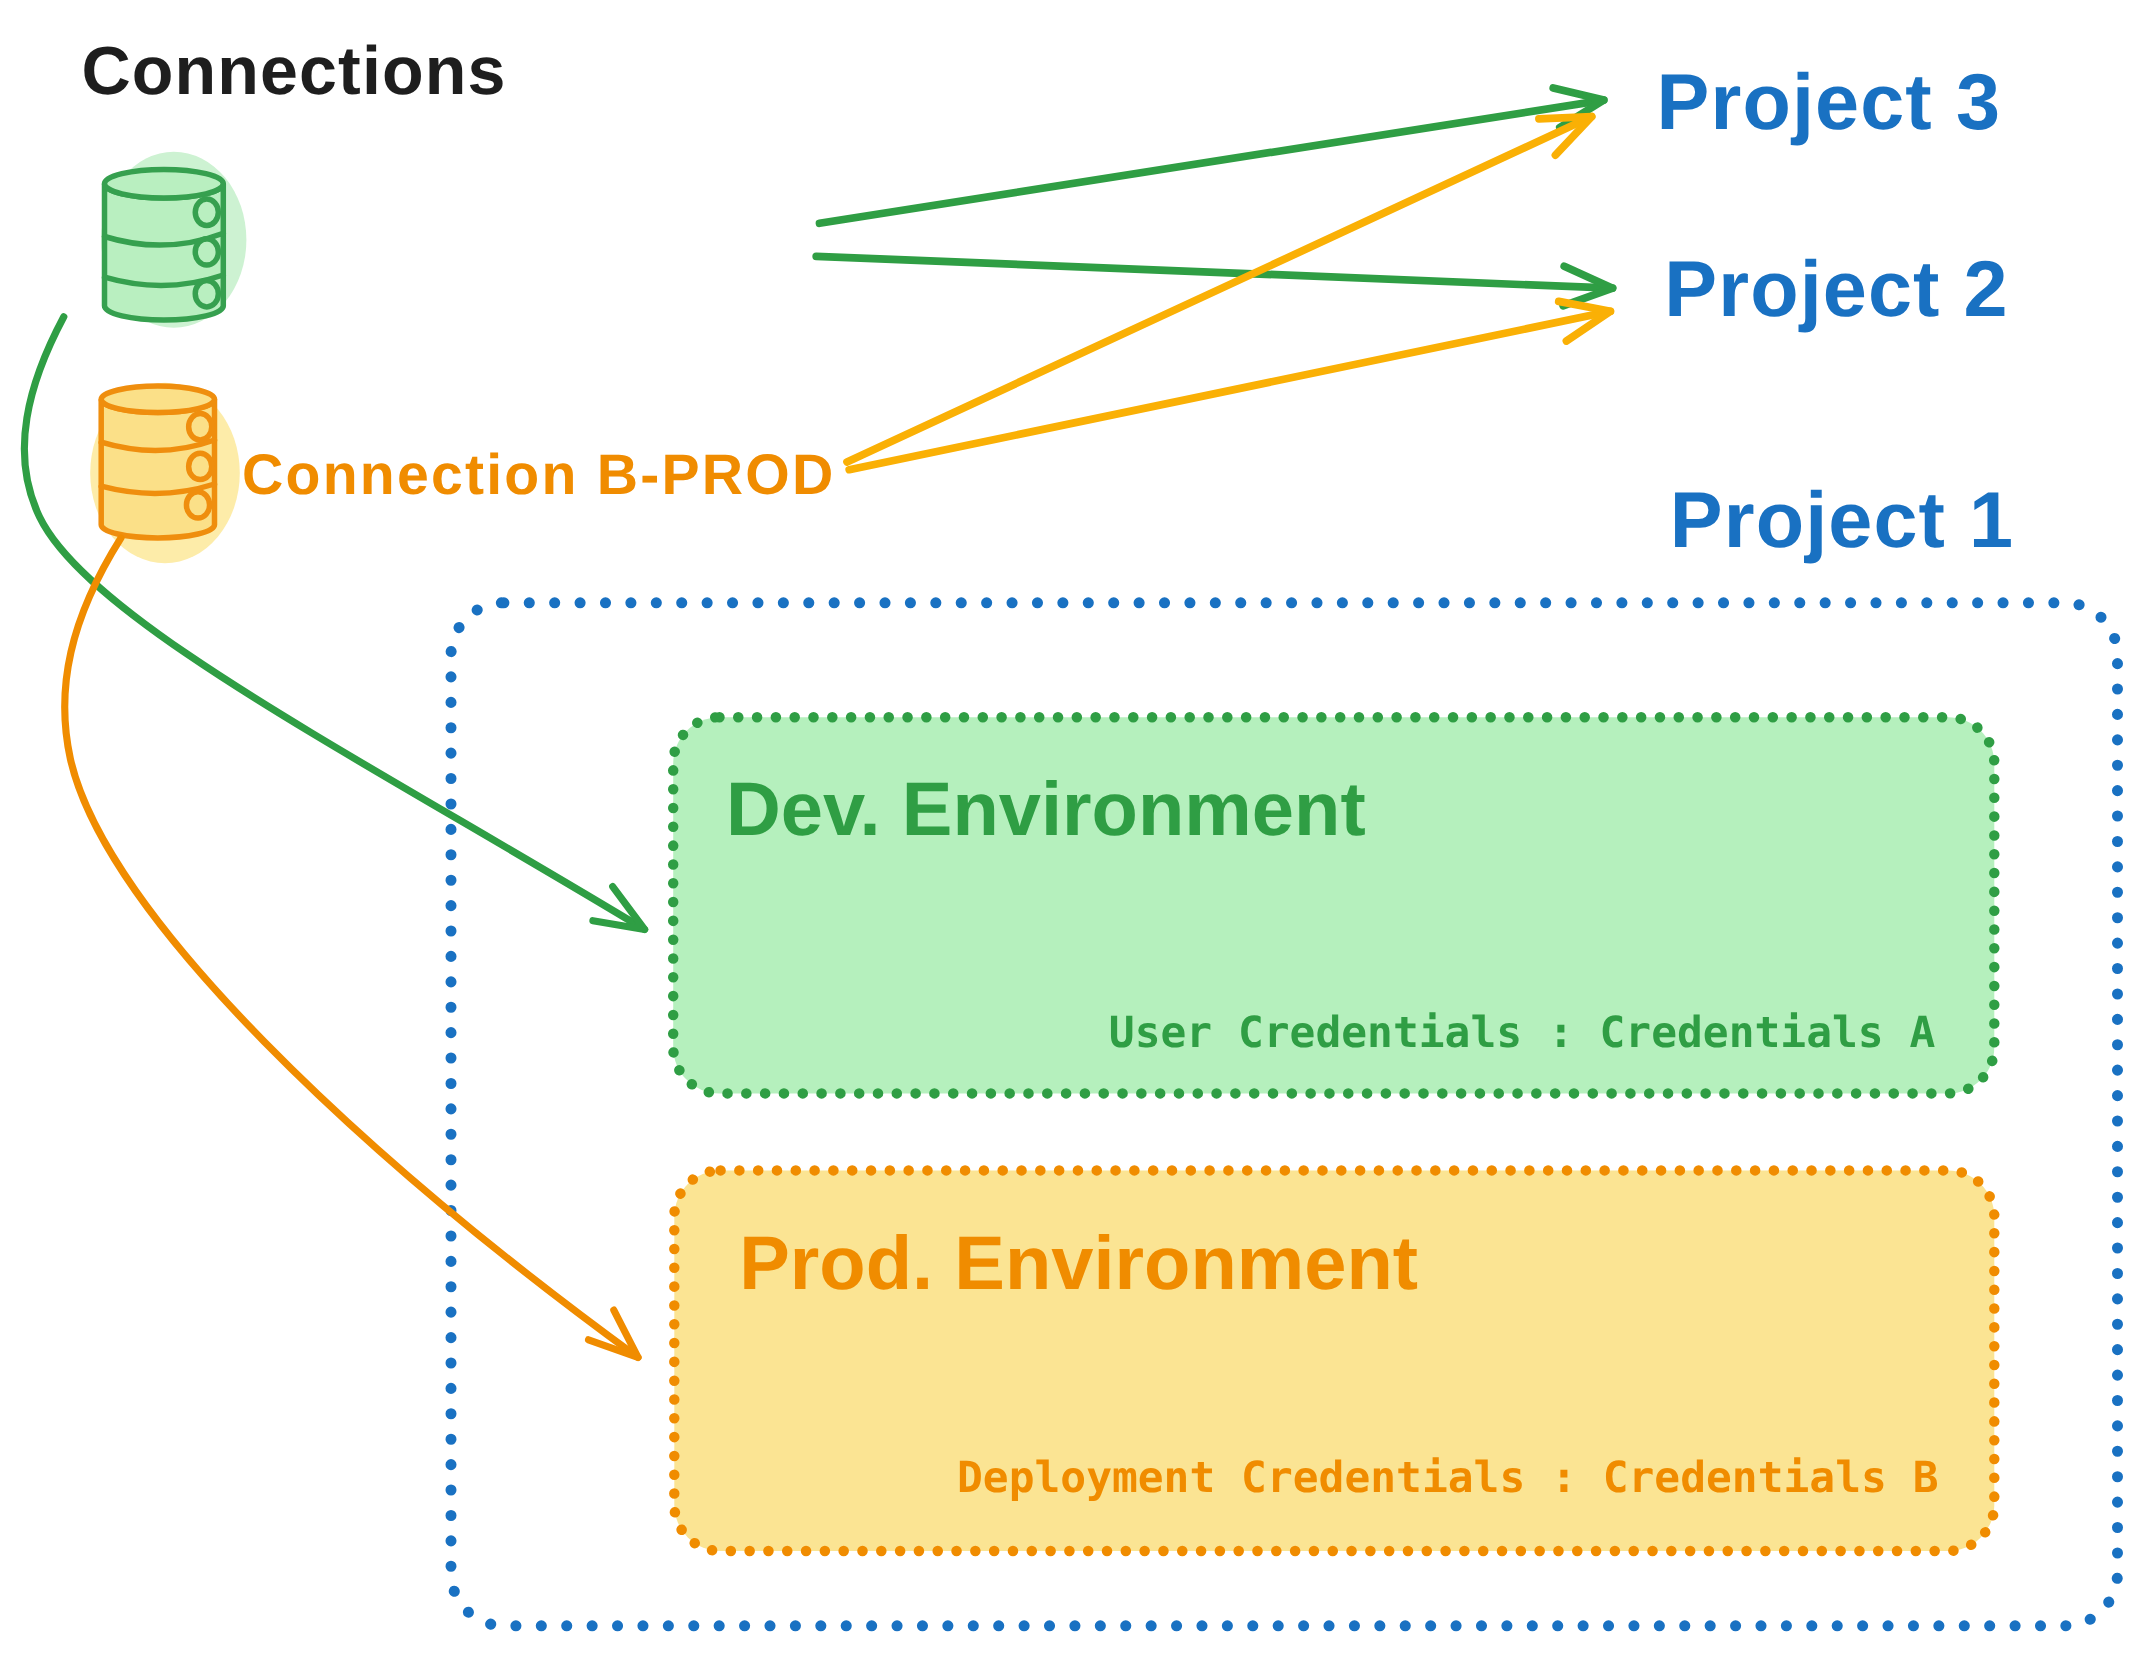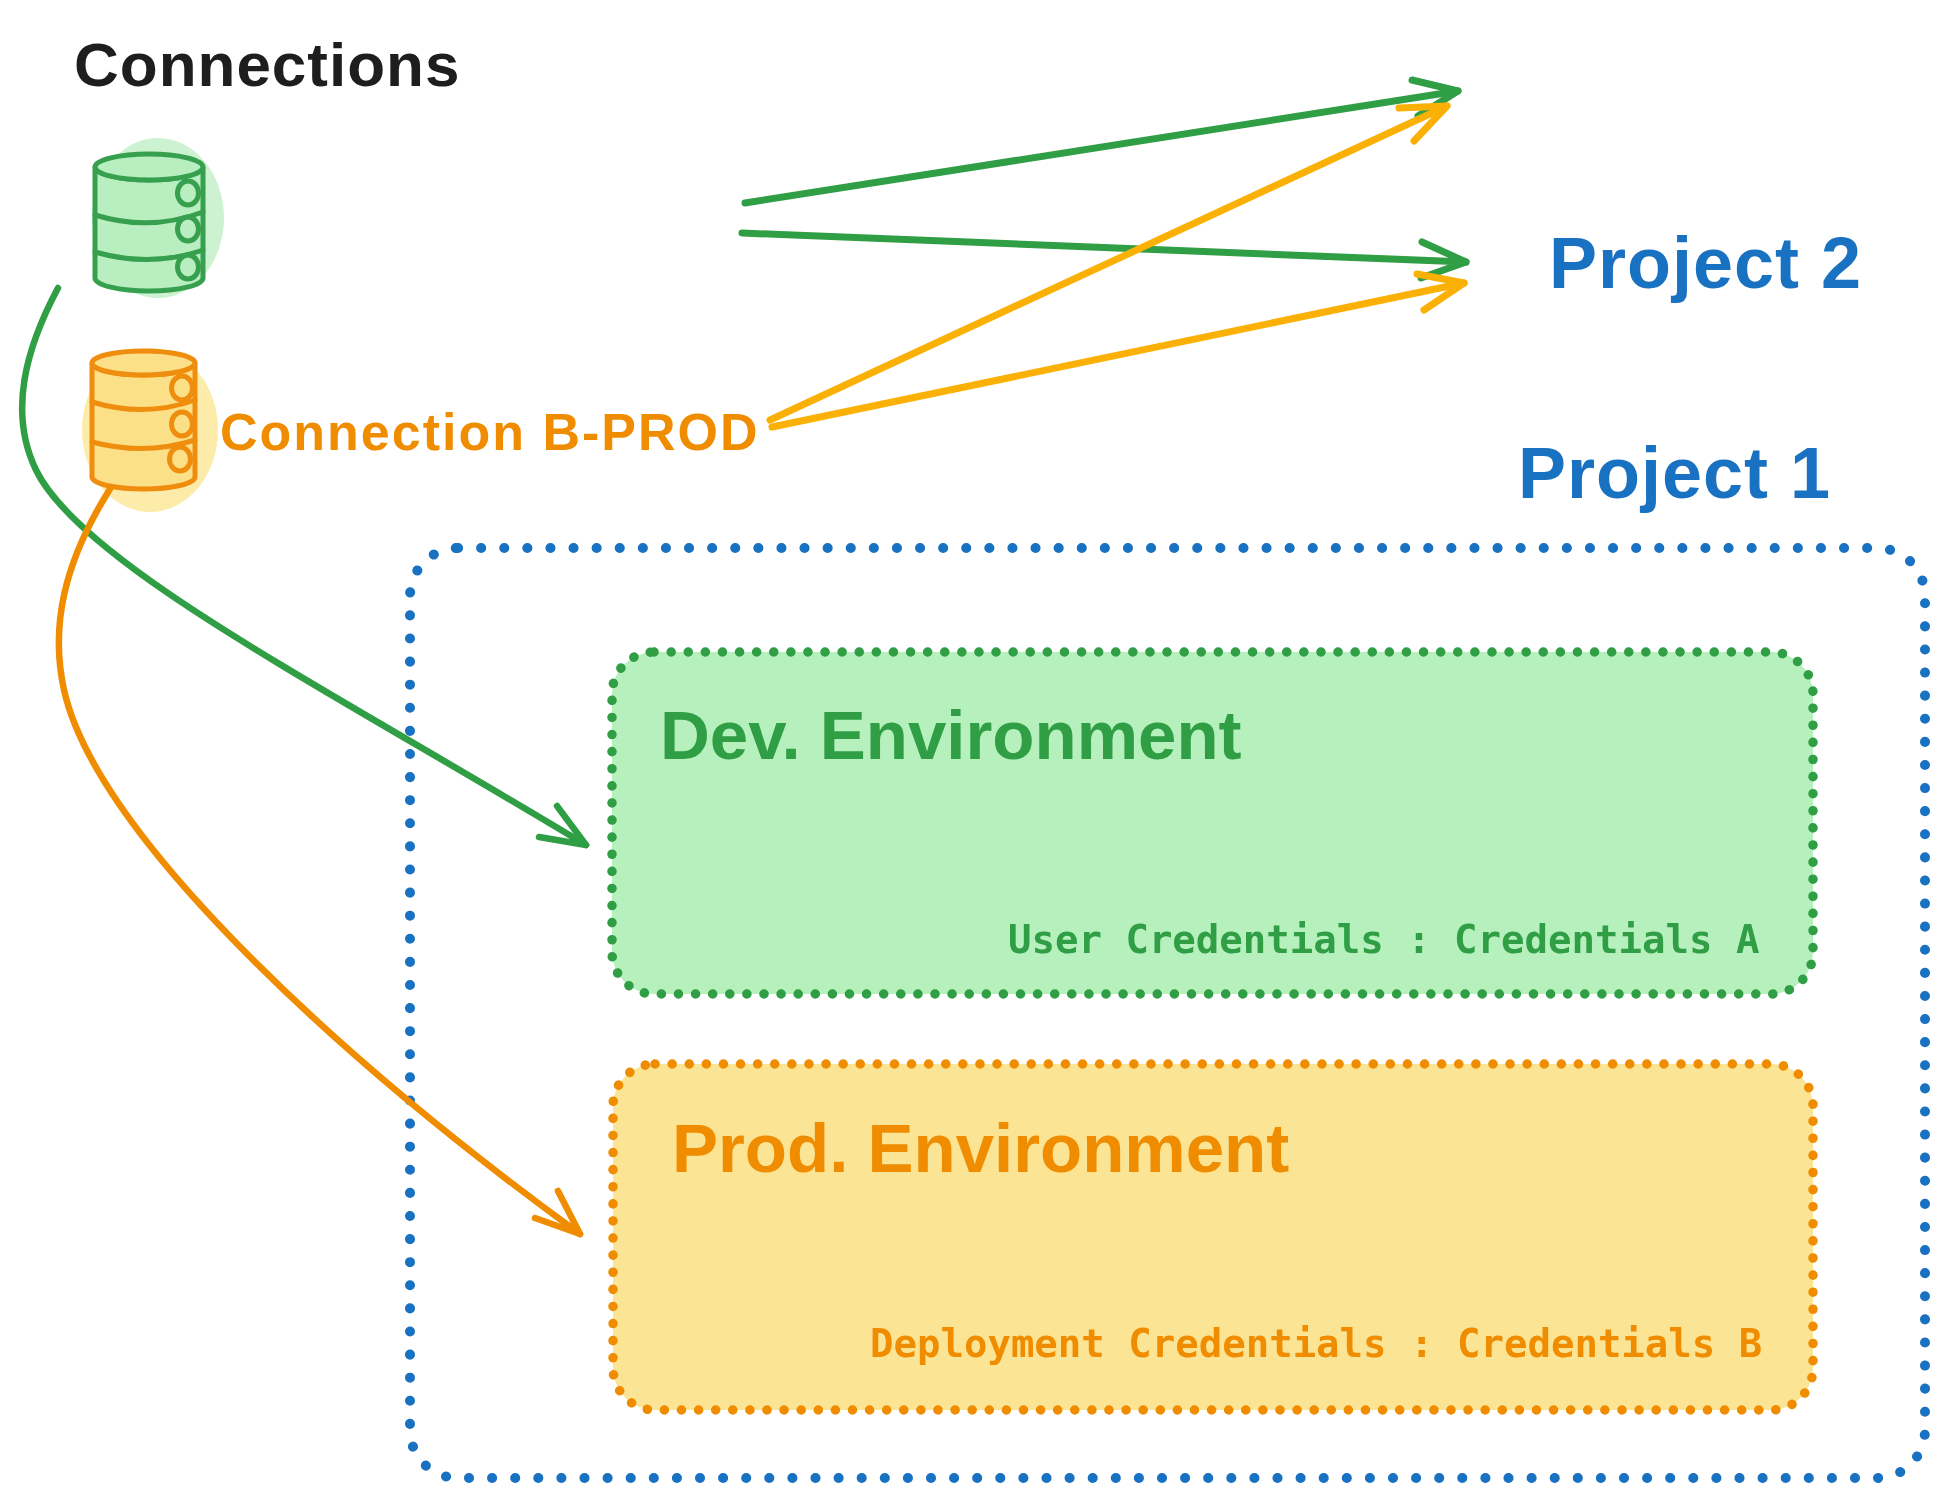--- a/index.html
+++ b/index.html
@@ -11,21 +11,21 @@
     font-family:"Liberation Sans", sans-serif;
     border-radius:14px;
   }
   .canvas svg{position:absolute;left:0;top:0;}
   .label{position:absolute;white-space:nowrap;line-height:1;font-weight:700;}
   .title{left:74px;top:34px;font-size:62px;letter-spacing:1px;color:#1e1e1e;}
   .conn-a{left:226px;top:198px;font-size:48px;letter-spacing:2px;color:#2f9e44;}
   .conn-b{left:220px;top:406px;font-size:52px;letter-spacing:2px;color:#f08c00;}
   .project{color:#1971c2;font-size:72px;letter-spacing:1px;}
   .project-3{left:1506px;top:57px;}
-  .project-2{left:1549px;top:227px;}
+  .project-2{left:1513px;top:227px;}
   .project-1{left:1518px;top:437px;}
   .env-title{font-size:69px;}
   .env-title-dev{left:660px;top:701px;color:#2f9e44;}
   .env-title-prod{left:672px;top:1114px;color:#f08c00;}
   .cred{font-family:"DejaVu Sans Mono", monospace;font-size:39px;font-weight:700;}
   .cred-a{left:1008px;top:920px;color:#2f9e44;}
   .cred-b{left:870px;top:1324px;color:#f08c00;}
 </style>
 </head>
 <body>
@@ -95,20 +95,21 @@
       <path d="M 110 489 C 64 562, 50 626, 64 690 C 96 832, 330 1052, 580 1234"></path>
       <path d="M 558 1191 L 580 1234 L 535 1218"></path>
     </g>
   </svg>
 
   <div class="label title">Connections</div>
 
 
   <div class="label conn-b">Connection B-PROD</div>
 
+  <div class="label project project-3">Project 3</div>
 
   <div class="label project project-2">Project 2</div>
 
   <div class="label project project-1">Project 1</div>
 
   <div class="label env-title env-title-dev">Dev. Environment</div>
 
   <div class="label env-title env-title-prod">Prod. Environment</div>
 
   <div class="label cred cred-a">User Credentials : Credentials A</div>

